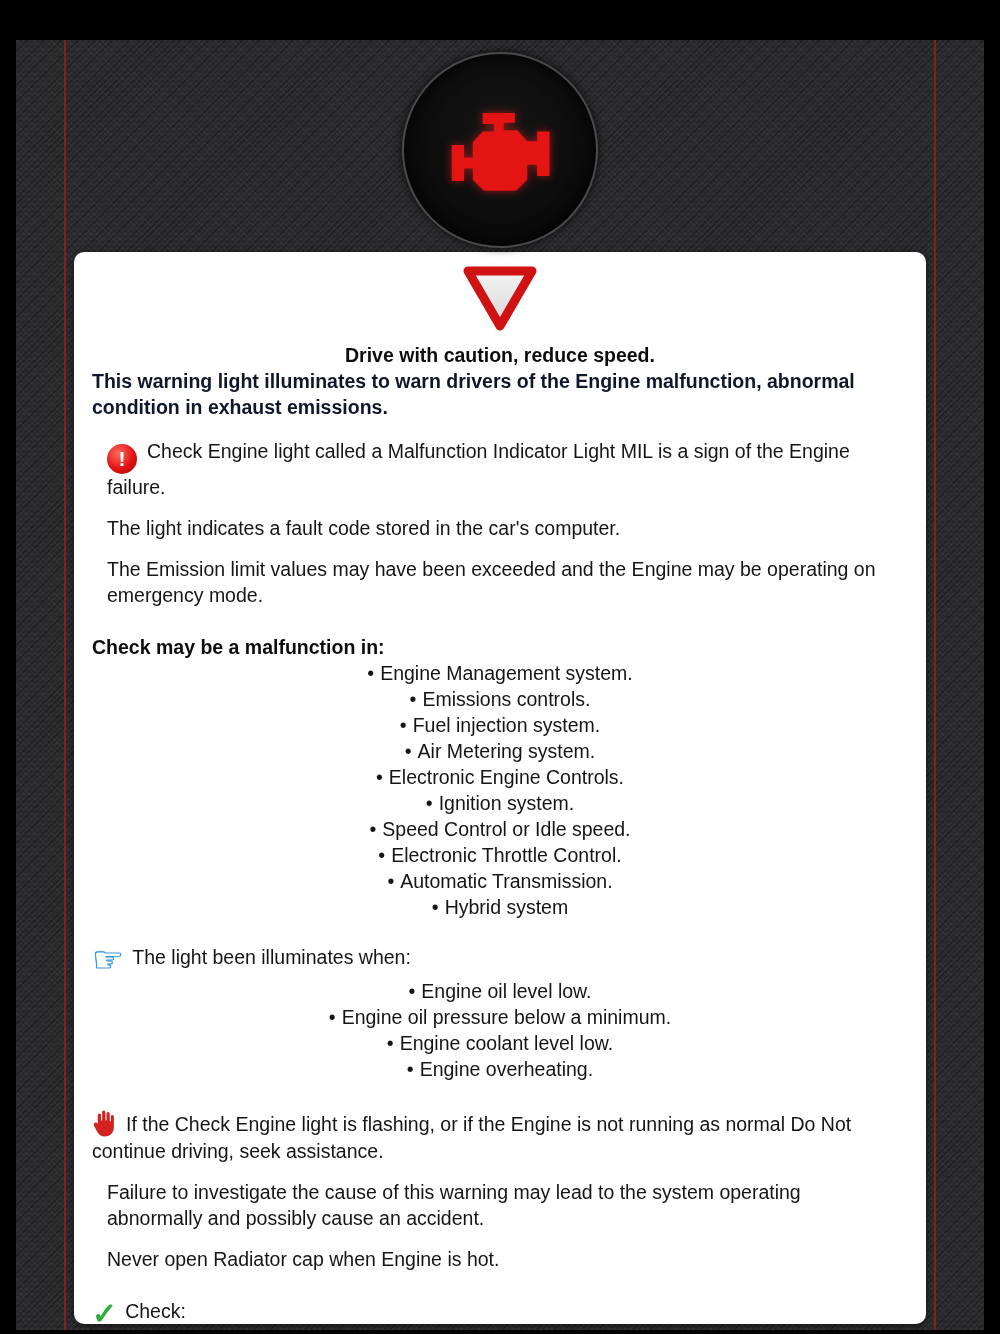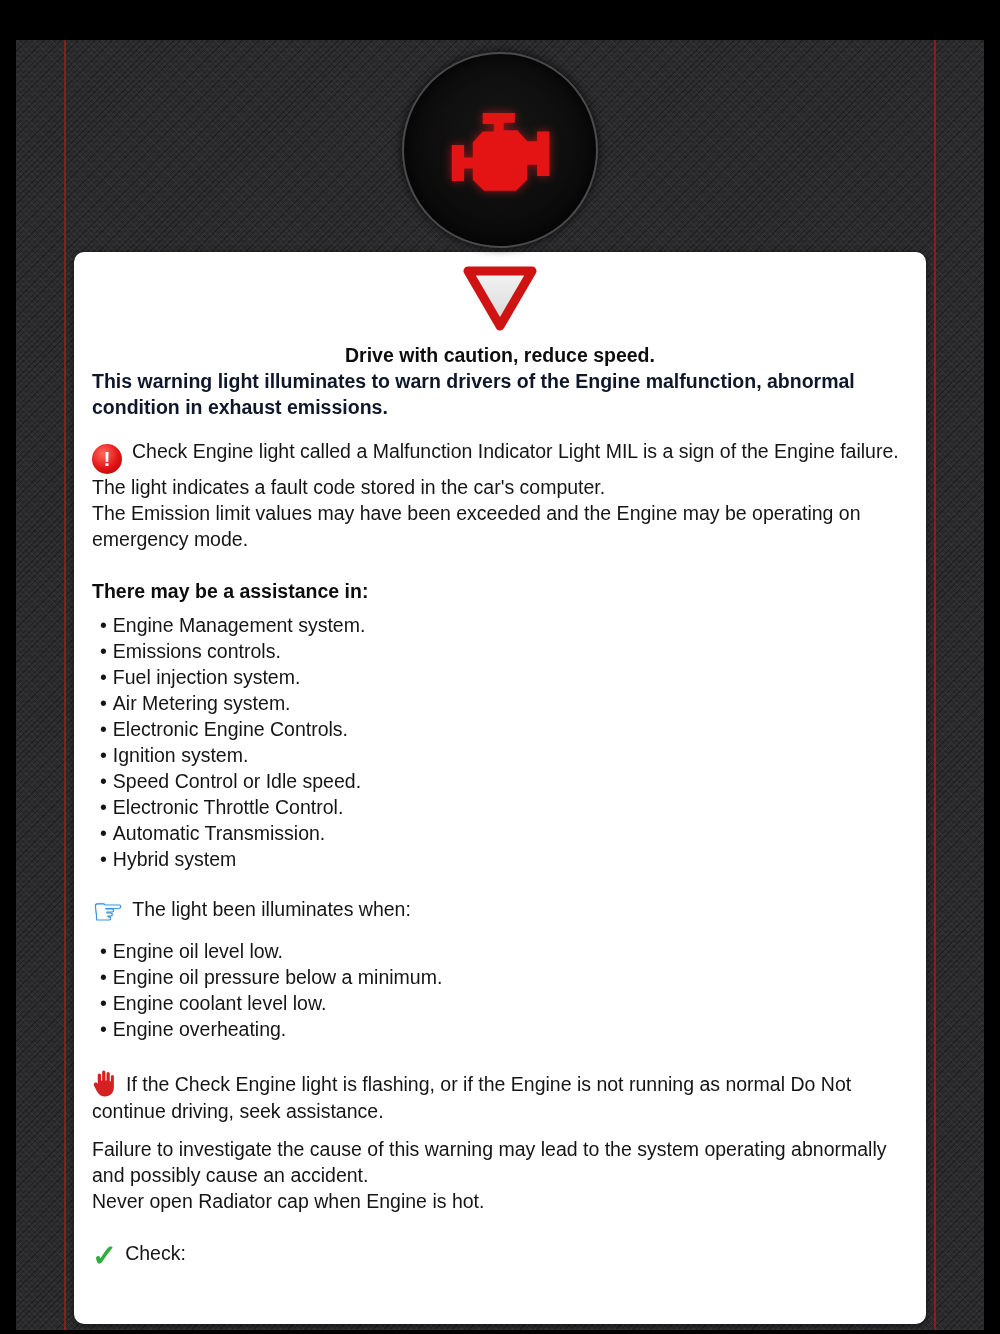--- a/index.html
+++ b/index.html
@@ -45,24 +45,24 @@
     background:#fff;border-radius:10px;
     padding:12px 18px 0;
     overflow:hidden;
     box-shadow:0 1px 6px rgba(0,0,0,0.6);
     color:#151515;
     font-size:19.5px;line-height:26px;
   }
   .tri-wrap{text-align:center;margin:0 0 4px;}
   .caution{margin:0;text-align:center;font-weight:bold;color:#0d0d0d;}
   .intro{margin:0 0 18px;font-weight:bold;color:#0f172a;}
-  p.body-line{margin:0;}
+  p.body-line{margin:15px;}
   p.gap-before{margin-top:26px;}
   .heading-bold{margin:26px 0 0;font-weight:bold;color:#0d0d0d;}
-  ul.plain{list-style:none;margin:8px;padding:0;}
+  ul.plain{list-style:none;margin:0;padding:0;text-align:center;}
   ul.plain li{line-height:26px;}
   ul.plain .bullet{margin-right:6px;}
 
   .inline-icon{display:inline-block;vertical-align:-7px;margin-right:8px;}
   .excl{
     display:inline-flex;align-items:center;justify-content:center;
     width:30px;height:30px;border-radius:50%;
     background:radial-gradient(circle at 38% 32%, #ff6a5e 0%, #e01414 55%, #a80808 100%);
     color:#fff;font-weight:bold;font-size:21px;line-height:1;
     vertical-align:-8px;margin-right:10px;
@@ -112,21 +112,21 @@
 
       <p class="intro">This warning light illuminates to warn drivers of the Engine malfunction, abnormal condition in exhaust emissions.</p>
 
       <p class="body-line">
         <span class="excl inline-icon">!</span><span>Check Engine light called a Malfunction Indicator Light MIL is a sign of the Engine failure.</span>
       </p>
       <p class="body-line">The light indicates a fault code stored in the car's computer.</p>
 
       <p class="body-line">The Emission limit values may have been exceeded and the Engine may be operating on emergency mode.</p>
 
-      <p class="heading-bold">There may be a assistance in:</p>
+      <p class="heading-bold">Check may be a malfunction in:</p>
       <ul class="plain">
         <li><span class="bullet">•</span><span>Engine Management system.</span></li>
         <li><span class="bullet">•</span><span>Emissions controls.</span></li>
         <li><span class="bullet">•</span><span>Fuel injection system.</span></li>
         <li><span class="bullet">•</span><span>Air Metering system.</span></li>
         <li><span class="bullet">•</span><span>Electronic Engine Controls.</span></li>
         <li><span class="bullet">•</span><span>Ignition system.</span></li>
         <li><span class="bullet">•</span><span>Speed Control or Idle speed.</span></li>
         <li><span class="bullet">•</span><span>Electronic Throttle Control.</span></li>
         <li><span class="bullet">•</span><span>Automatic Transmission.</span></li>

